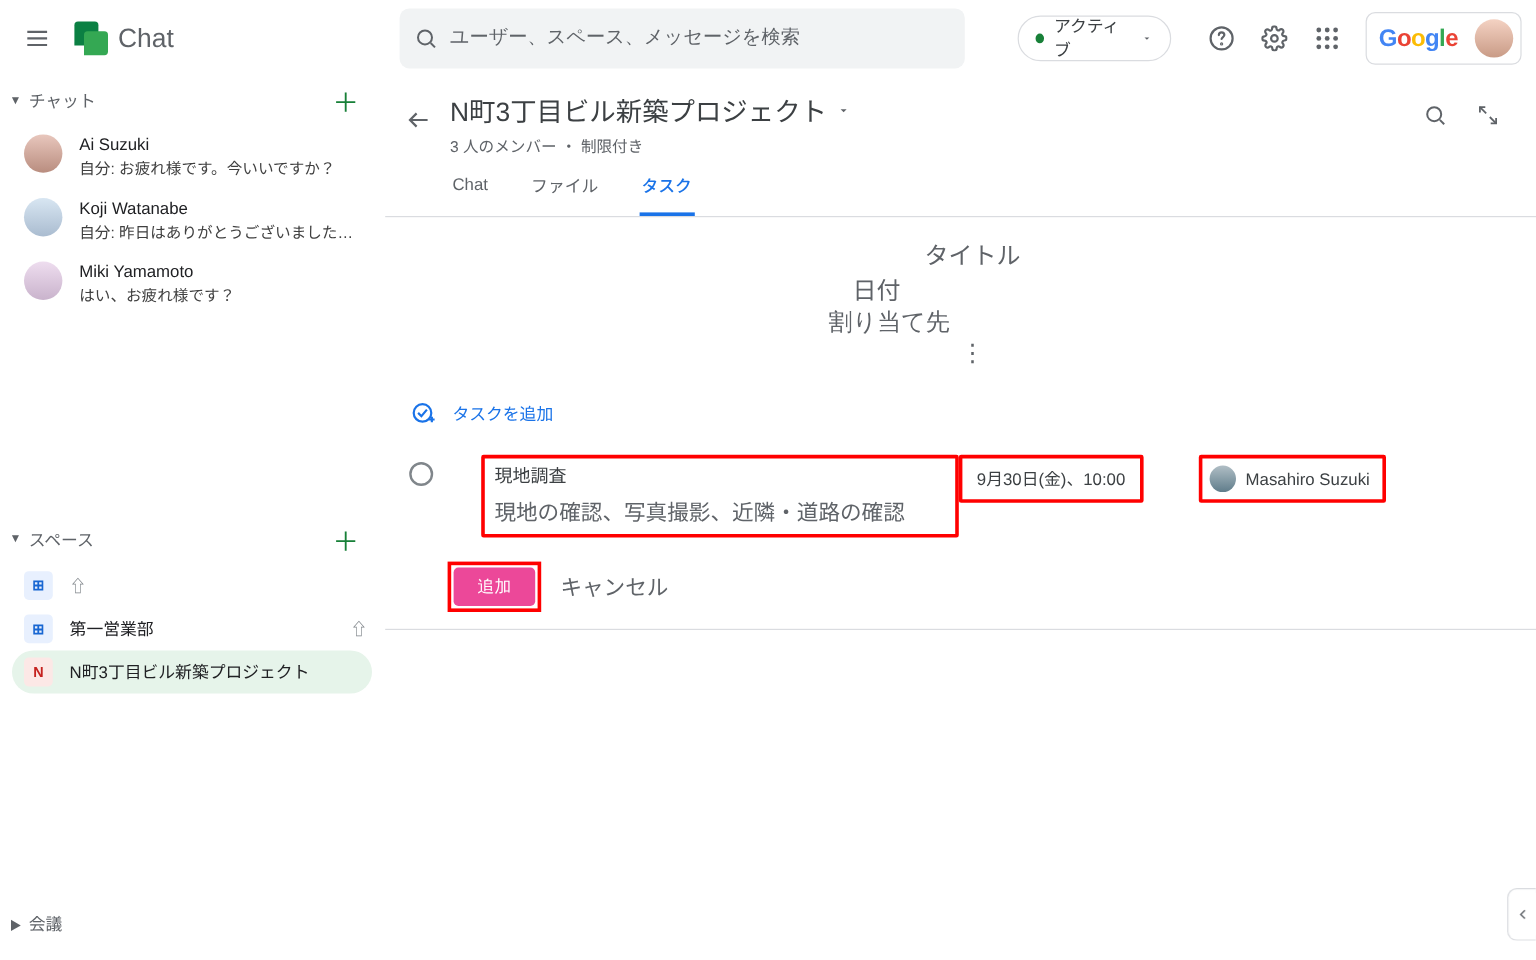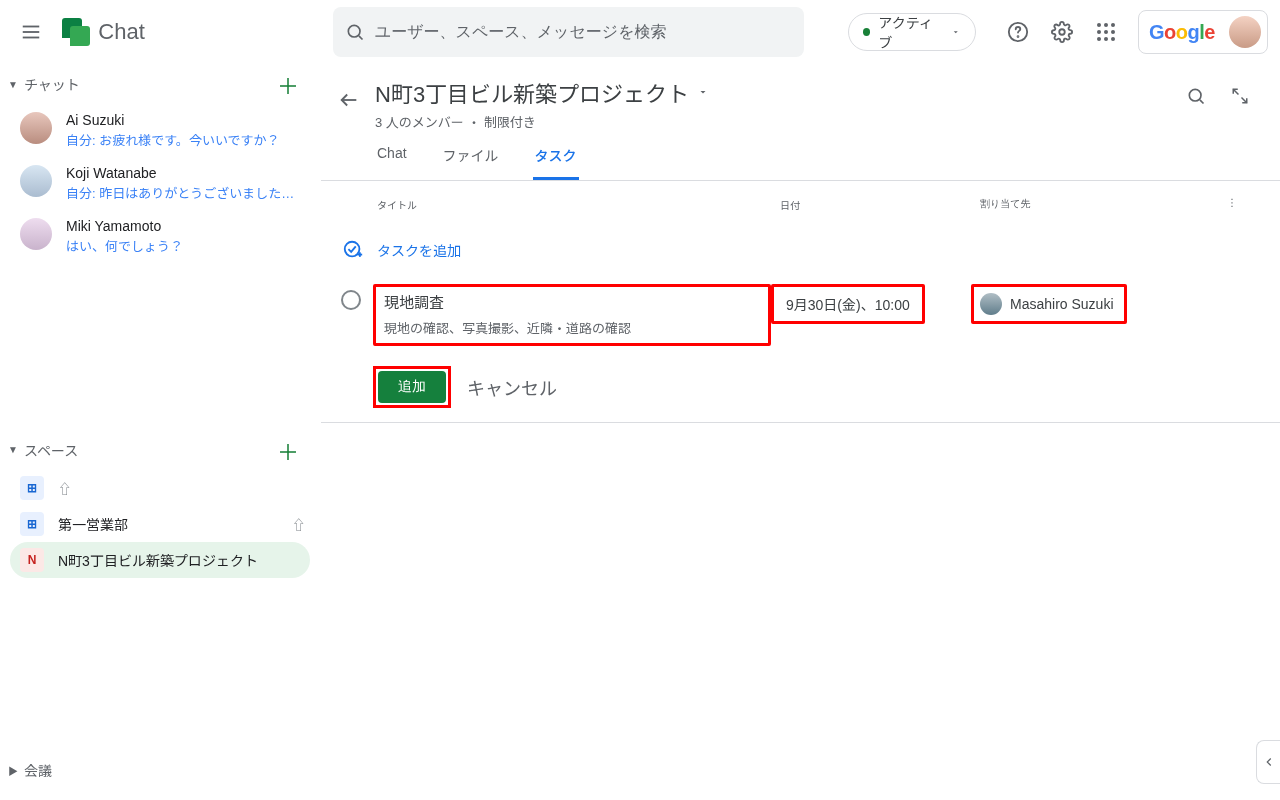--- a/index.html
+++ b/index.html
@@ -37,21 +37,21 @@
   .section-header { display:flex; align-items:center; justify-content:space-between; padding:8px 20px 8px 8px; color:#5f6368; font-size:14px; cursor:pointer;}
   .section-header .left { display:flex; align-items:center; gap:6px; }
   .section-header .left .caret { font-size:10px; color:#5f6368; }
   .plus { width:24px; height:24px; display:flex; align-items:center; justify-content:center; color:#188038; font-size:22px; cursor:pointer;}
   .chat-item { display:flex; align-items:flex-start; padding:8px 14px 8px 20px; gap:14px; cursor:pointer; }
   .chat-item .av { width:32px; height:32px; border-radius:50%; background:#cfd8dc; }
   .chat-item.av1 .av{ background:linear-gradient(#e8c7bd,#b98d7f);}
   .chat-item.av2 .av{ background:linear-gradient(#d8e6f2,#aabcd0);}
   .chat-item.av3 .av{ background:linear-gradient(#eeddef,#c9b3cc);}
   .chat-item .txt .name { font-size:14px; color:#202124; }
-  .chat-item .txt .prev { font-size:13px; color:#3b82f6; margin-top:2px; white-space:nowrap; overflow:hidden; text-overflow:ellipsis; max-width:230px;}
+  .chat-item .txt .prev { font-size:13px; color:#404040; margin-top:2px; white-space:nowrap; overflow:hidden; text-overflow:ellipsis; max-width:230px;}
   .sidebar-mid { flex:1; }
   .space-item { display:flex; align-items:center; padding:6px 14px 6px 20px; gap:14px; cursor:pointer; height:36px;}
   .space-item .sicon2 { width:24px; height:24px; border-radius:4px; background:#e8f0fe; color:#1967d2; display:flex; align-items:center; justify-content:center; font-size:12px; font-weight:600;}
   .space-item .label { flex:1; font-size:14px; color:#202124;}
   .space-item .pin { color:#80868b; font-size:14px; }
   .space-item.selected { background:#e6f4ea; border-radius:18px; margin:0 10px; padding-left:10px;}
   .space-item.selected .sicon2 { background:#fce8e6; color:#c5221f;}
   .sidebar-bottom { padding:8px 8px 12px 8px; }
   .sidebar-bottom .section-header{ padding:8px 20px 8px 0;}
 
@@ -62,49 +62,49 @@
   .title-block { flex:1; }
   .title-row { display:flex; align-items:center; gap:8px; }
   .space-title { font-size:22px; color:#3c4043; }
   .sub-line { font-size:13px; color:#5f6368; margin-top:4px;}
   .top-actions { display:flex; align-items:center; gap:4px; }
   .tabs { display:flex; gap:32px; margin:14px 0 0 46px; font-size:14px; }
   .tab { color:#5f6368; padding:0 2px 12px 2px; cursor:pointer; }
   .tab.active { color:#1a73e8; border-bottom:3px solid #1a73e8; font-weight:500;}
   .divider { height:1px; background:#dadce0; margin:0; }
 
-  .cols { display:flex; padding:16px 36px 16px 56px; color:#5f6368; font-size:10px; }
+  .cols { display:flex; padding:16px 36px 16px 56px; color:#5f6368; font-size:20px; align-items:center;flex-direction:column;}
   .cols .c1{ flex:1; }
   .cols .c2{ width:200px; text-align:left;}
   .cols .c3{ width:240px; text-align:left;font-family:Liberation Mono, monospace;}
   .cols .more{ width:24px; text-align:center; cursor:pointer; color:#5f6368;}
 
   .add-task { display:flex; align-items:center; gap:12px; padding:10px 0 10px 20px; }
   .add-task .icon { width:24px; height:24px; color:#1a73e8; display:flex; align-items:center; justify-content:center;}
   .add-task .label { color:#1a73e8; font-size:14px; cursor:pointer;}
 
-  .task-row { display:flex; align-items:flex-start; padding:12px 36px 12px 20px; }
+  .task-row { display:flex; align-items:flex-start; padding:12px 36px 12px 20px;gap:28px; }
   .task-row .circle { width:20px; height:20px; border:2px solid #80868b; border-radius:50%; margin-top:6px; margin-right:12px; cursor:pointer;}
   .task-fields { flex:1; display:flex; align-items:flex-start; }
   .field-title { width:398px; }
   .field-date { width:200px; display:flex; align-items:flex-start; }
   .field-assign { width:240px; display:flex; align-items:flex-start; }
 
   .redbox { border:3px solid #ff0000; border-radius:2px; padding:4px; }
   .t-title { padding:4px 8px 6px 8px; }
   .t-title .line1{ font-size:15px; color:#3c4043; }
-  .t-title .line2{ font-size:13px; color:#5f6368; margin-top:6px;}
+  .t-title .line2{ font-size:18px; color:#5f6368; margin-top:6px;}
   .t-date { padding:7px 12px; font-size:14px; color:#3c4043; }
   .assignee { display:flex; align-items:center; gap:8px; padding:6px 10px 6px 6px;}
   .assignee .aav{ width:22px; height:22px; border-radius:50%; background:linear-gradient(#b0bec5,#607d8b);}
   .assignee .aname{ font-size:14px; color:#3c4043;}
 
   .actions { margin-left:52px; margin-top:8px; display:flex; align-items:center; gap:16px;}
   .btn-add { border:3px solid #ff0000; padding:2px; display:inline-block;}
-  .btn-add-inner { background:#15803d; color:#fff; border:none; padding:7px 20px; font-size:14px; border-radius:4px; cursor:pointer;}
+  .btn-add-inner { background:#ec4899; color:#fff; border:none; padding:7px 20px; font-size:14px; border-radius:4px; cursor:pointer;}
   .btn-cancel { color:#5f6368; font-size:18px; cursor:pointer;}
 
   .chev-tab{ width:24px;height:44px; position:fixed; right:0; bottom:16px; border:1px solid #dadce0; border-right:none; border-radius:8px 0 0 8px; display:flex; align-items:center; justify-content:center; color:#5f6368; cursor:pointer; background:#fff;}
   svg { display:block; }
 </style>
 </head>
 <body>
 
 <div class="container">
   <div class="header">
@@ -194,21 +194,21 @@
           <div class="av"></div>
           <div class="txt">
               <div class="name">Koji Watanabe</div>
               <div class="prev">自分: 昨日はありがとうございました…</div>
             </div>
         </div>
         <div class="chat-item av3">
           <div class="av"></div>
           <div class="txt">
               <div class="name">Miki Yamamoto</div>
-              <div class="prev">はい、何でしょう？</div>
+              <div class="prev">はい、お疲れ様です？</div>
             </div>
         </div>
       </div>
 
       <div class="sidebar-mid"></div>
 
       <div class="sidebar-section" style="margin-bottom:auto;">
         <div class="section-header">
           <div class="left">
               <span class="caret">▼</span>

